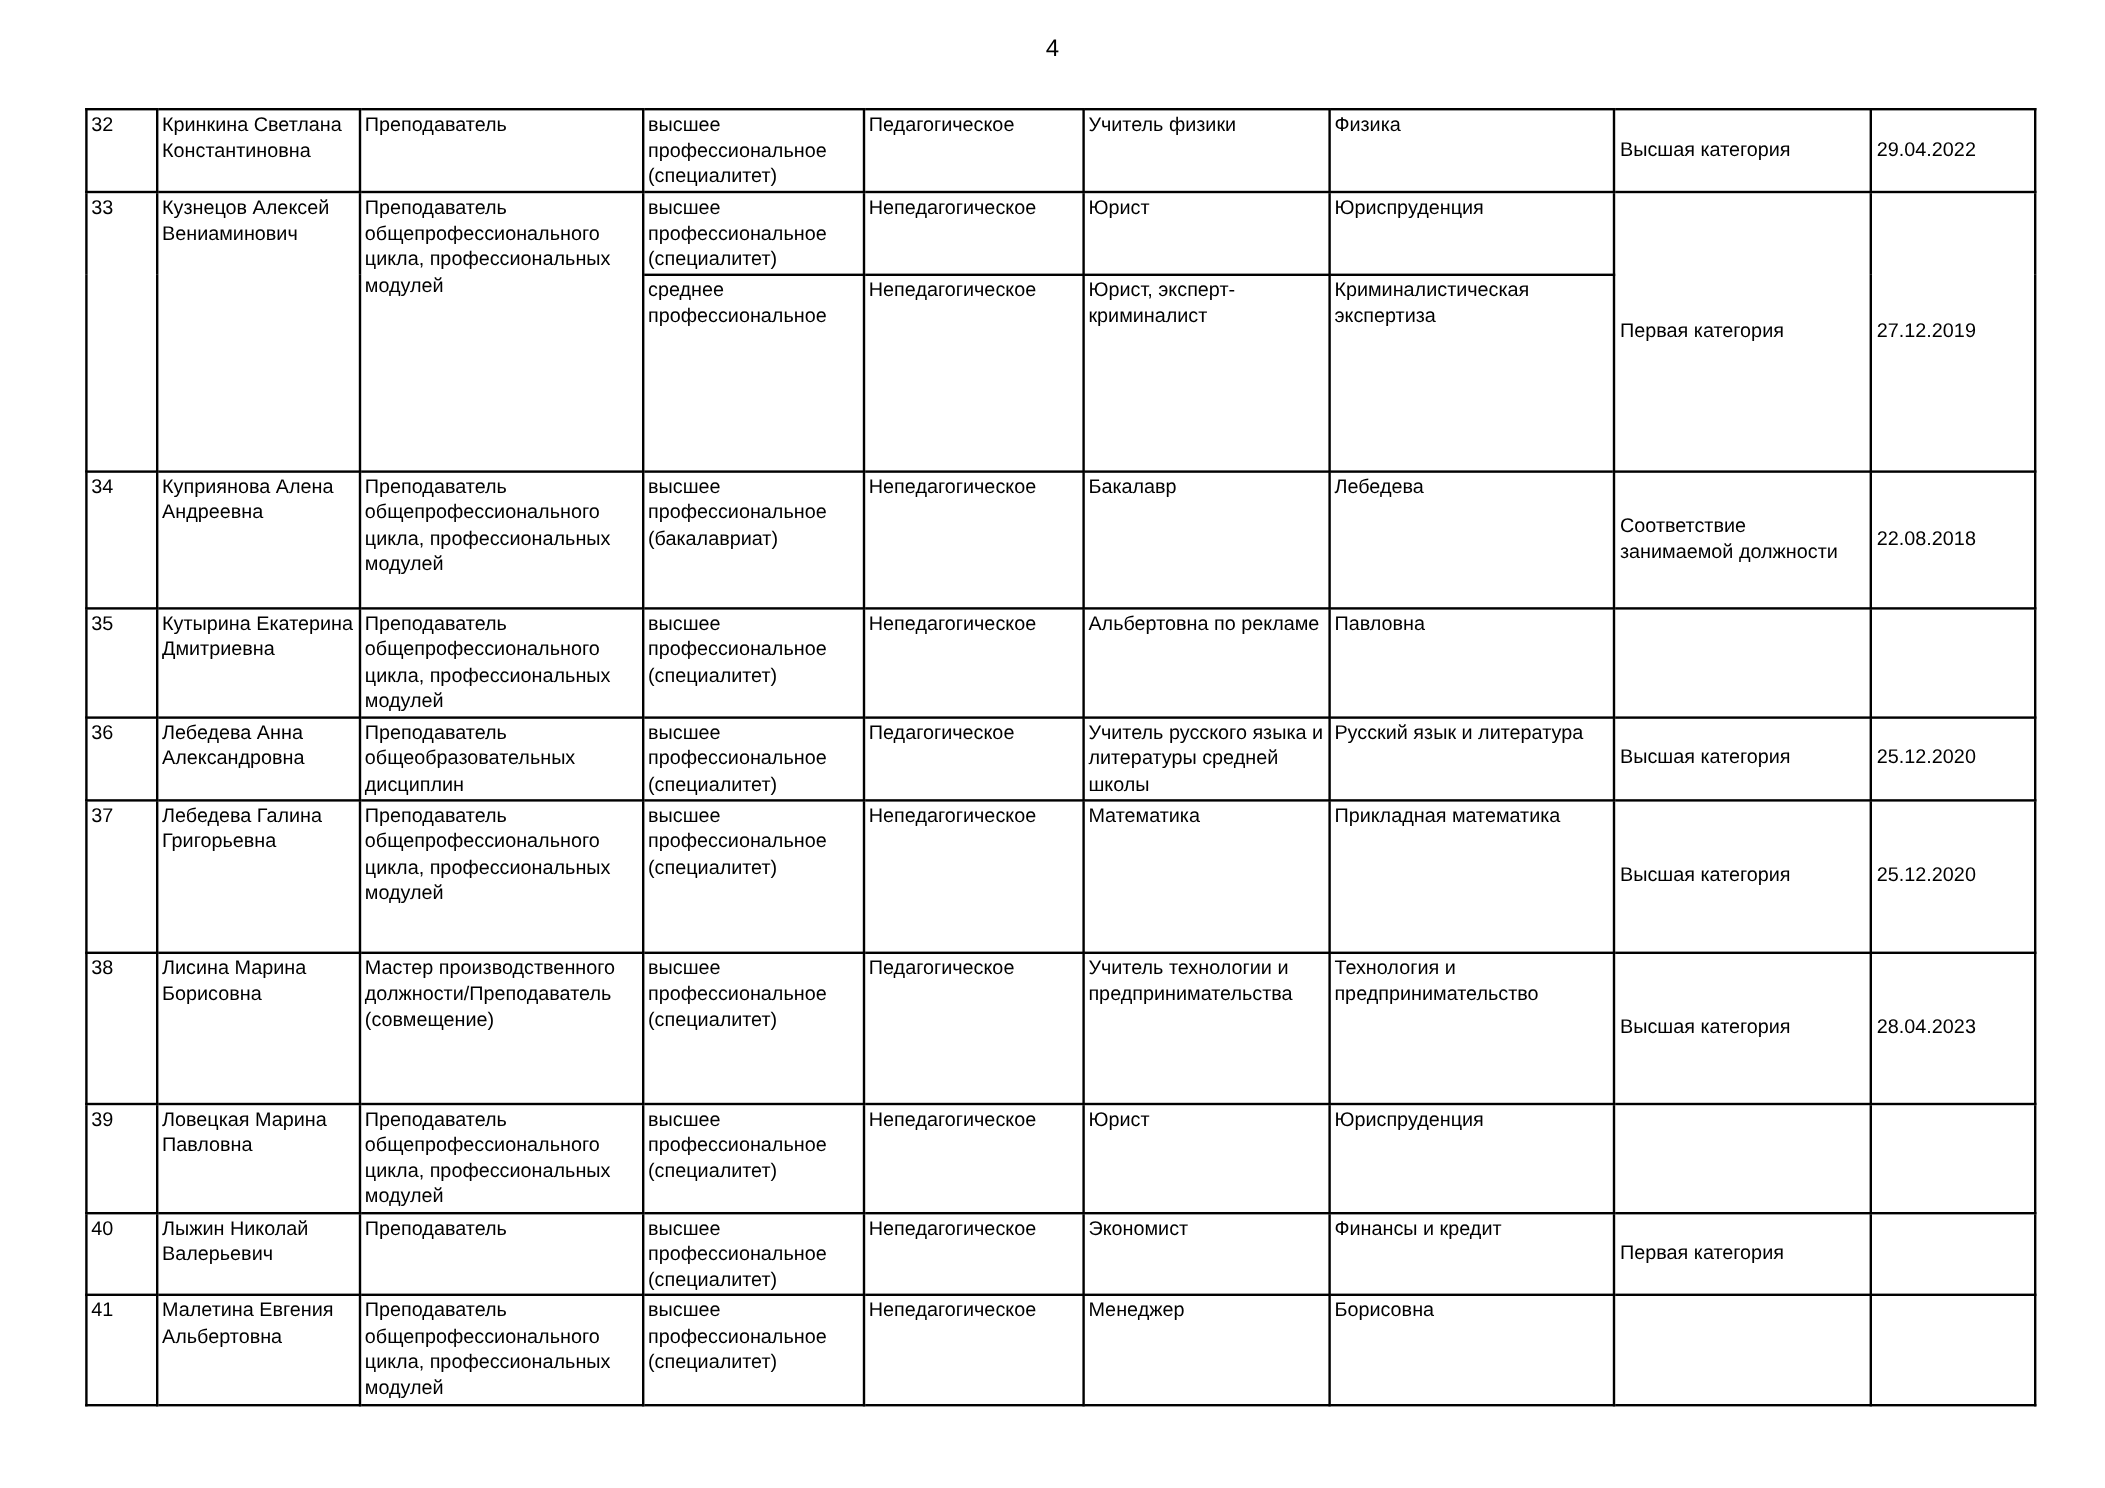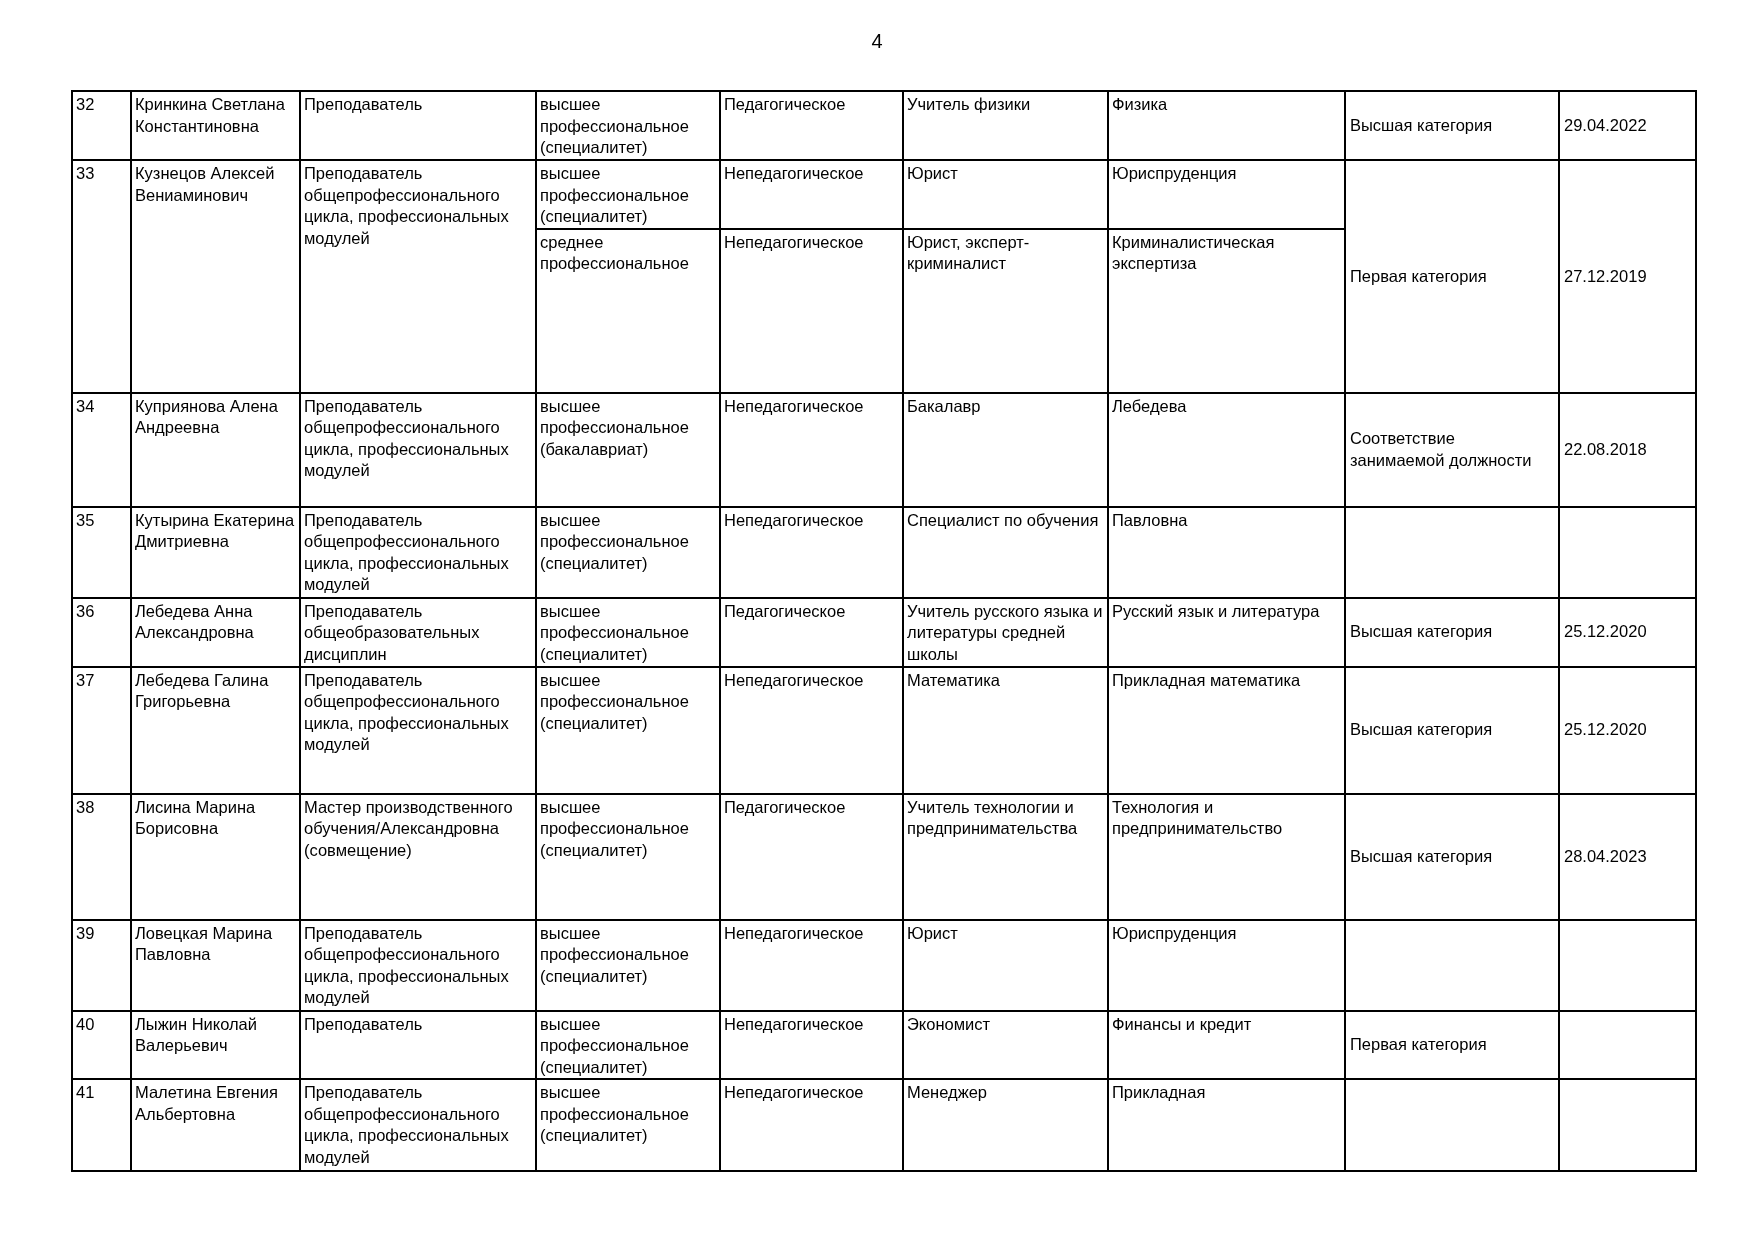--- a/index.html
+++ b/index.html
@@ -75,21 +75,21 @@
       <td>Лебедева</td>
       <td class="center">Соответствие занимаемой должности</td>
       <td class="center">22.08.2018</td>
     </tr>
     <tr class="r35">
       <td>35</td>
       <td>Кутырина Екатерина Дмитриевна</td>
       <td>Преподаватель общепрофессионального цикла, профессиональных модулей</td>
       <td>высшее профессиональное (специалитет)</td>
       <td>Непедагогическое</td>
-      <td>Специалист по обучения</td>
+      <td>Альбертовна по рекламе</td>
       <td>Павловна</td>
       <td class="center"></td>
       <td class="center"></td>
     </tr>
     <tr class="r36">
       <td>36</td>
       <td>Лебедева Анна Александровна</td>
       <td>Преподаватель общеобразовательных дисциплин</td>
       <td>высшее профессиональное (специалитет)</td>
       <td>Педагогическое</td>
@@ -105,21 +105,21 @@
       <td>высшее профессиональное (специалитет)</td>
       <td>Непедагогическое</td>
       <td>Математика</td>
       <td>Прикладная математика</td>
       <td class="center">Высшая категория</td>
       <td class="center">25.12.2020</td>
     </tr>
     <tr class="r38">
       <td>38</td>
       <td>Лисина Марина Борисовна</td>
-      <td>Мастер производственного обучения/Александровна (совмещение)</td>
+      <td>Мастер производственного должности/Преподаватель (совмещение)</td>
       <td>высшее профессиональное (специалитет)</td>
       <td>Педагогическое</td>
       <td>Учитель технологии и предпринимательства</td>
       <td>Технология и предпринимательство</td>
       <td class="center">Высшая категория</td>
       <td class="center">28.04.2023</td>
     </tr>
     <tr class="r39">
       <td>39</td>
       <td>Ловецкая Марина Павловна</td>
@@ -142,18 +142,18 @@
       <td class="center">Первая категория</td>
       <td class="center"></td>
     </tr>
     <tr class="r41">
       <td>41</td>
       <td>Малетина Евгения Альбертовна</td>
       <td>Преподаватель общепрофессионального цикла, профессиональных модулей</td>
       <td>высшее профессиональное (специалитет)</td>
       <td>Непедагогическое</td>
       <td>Менеджер</td>
-      <td>Прикладная</td>
+      <td>Борисовна</td>
       <td class="center"></td>
       <td class="center"></td>
     </tr>
   </tbody>
 </table>
 
 </body></html>

